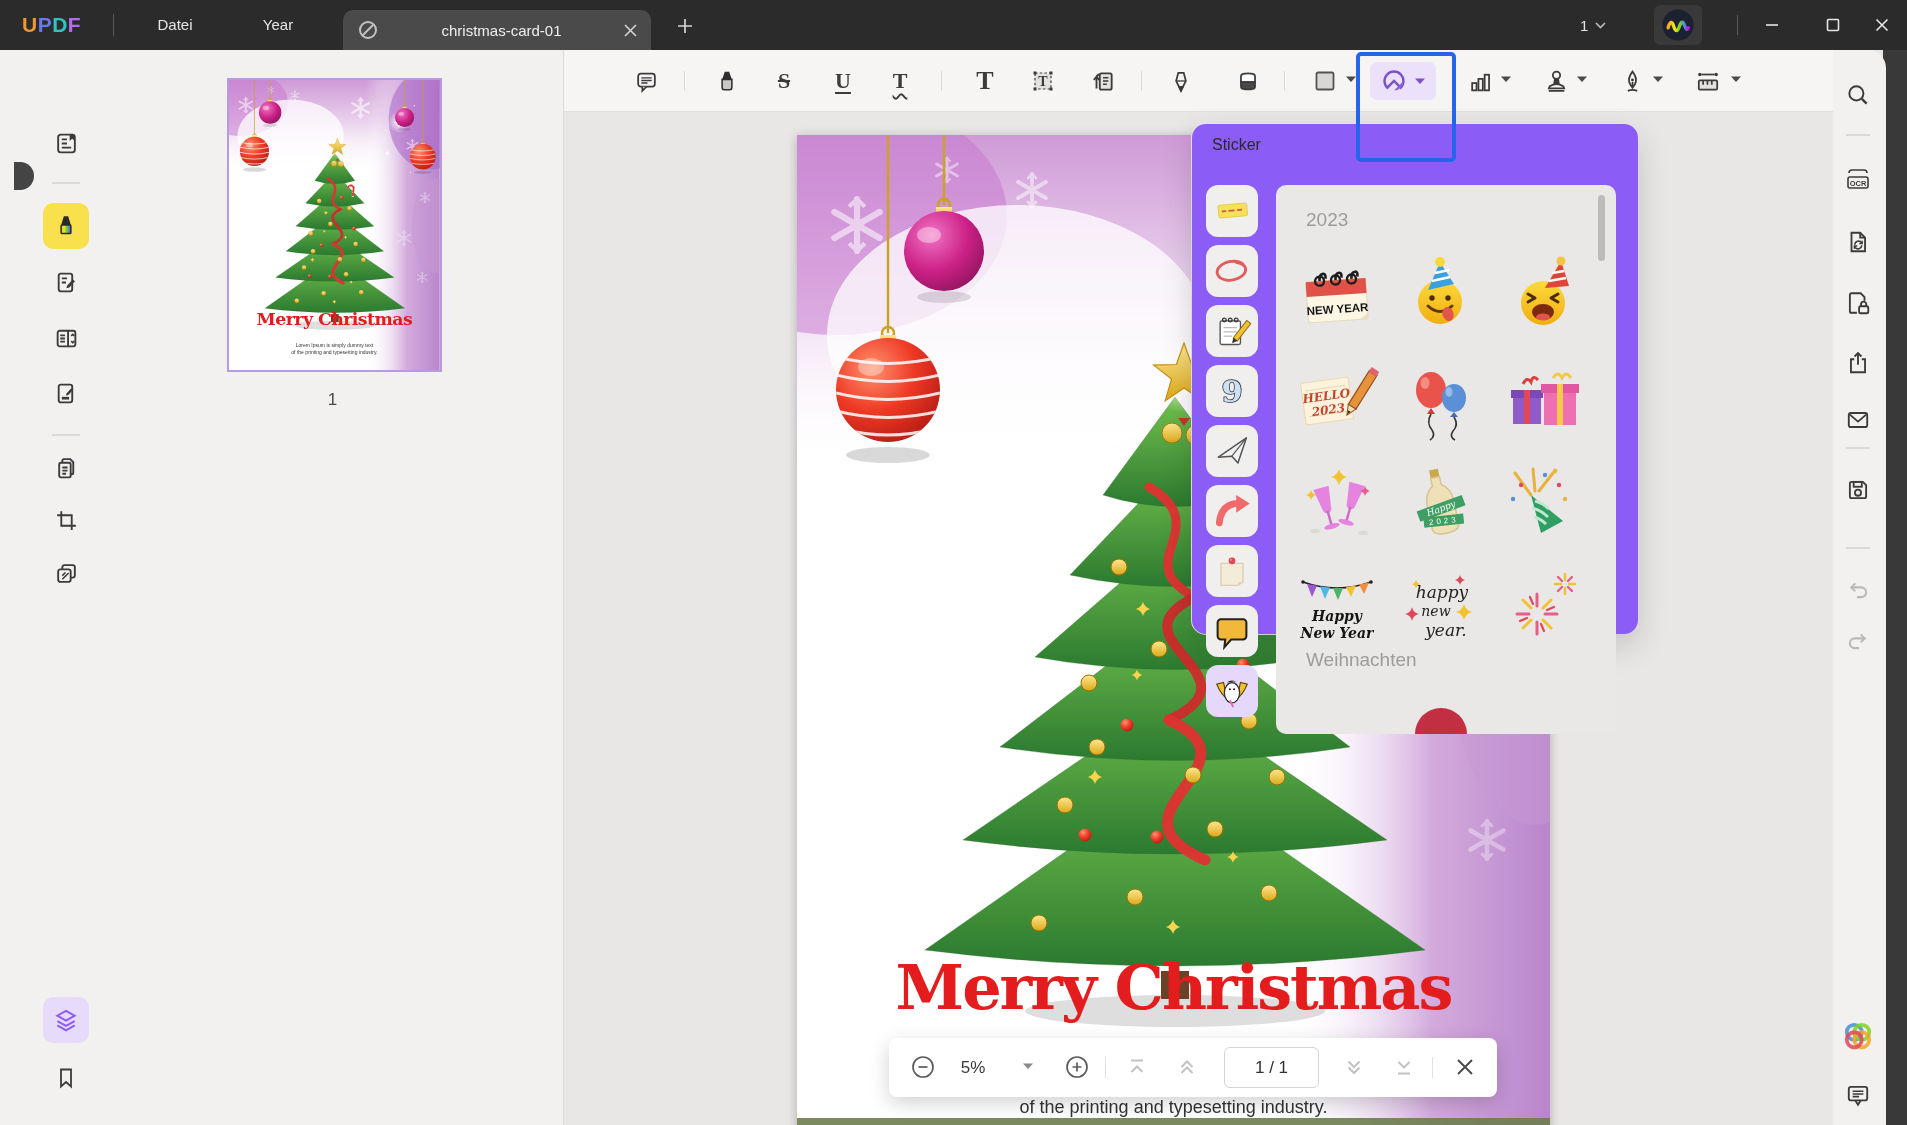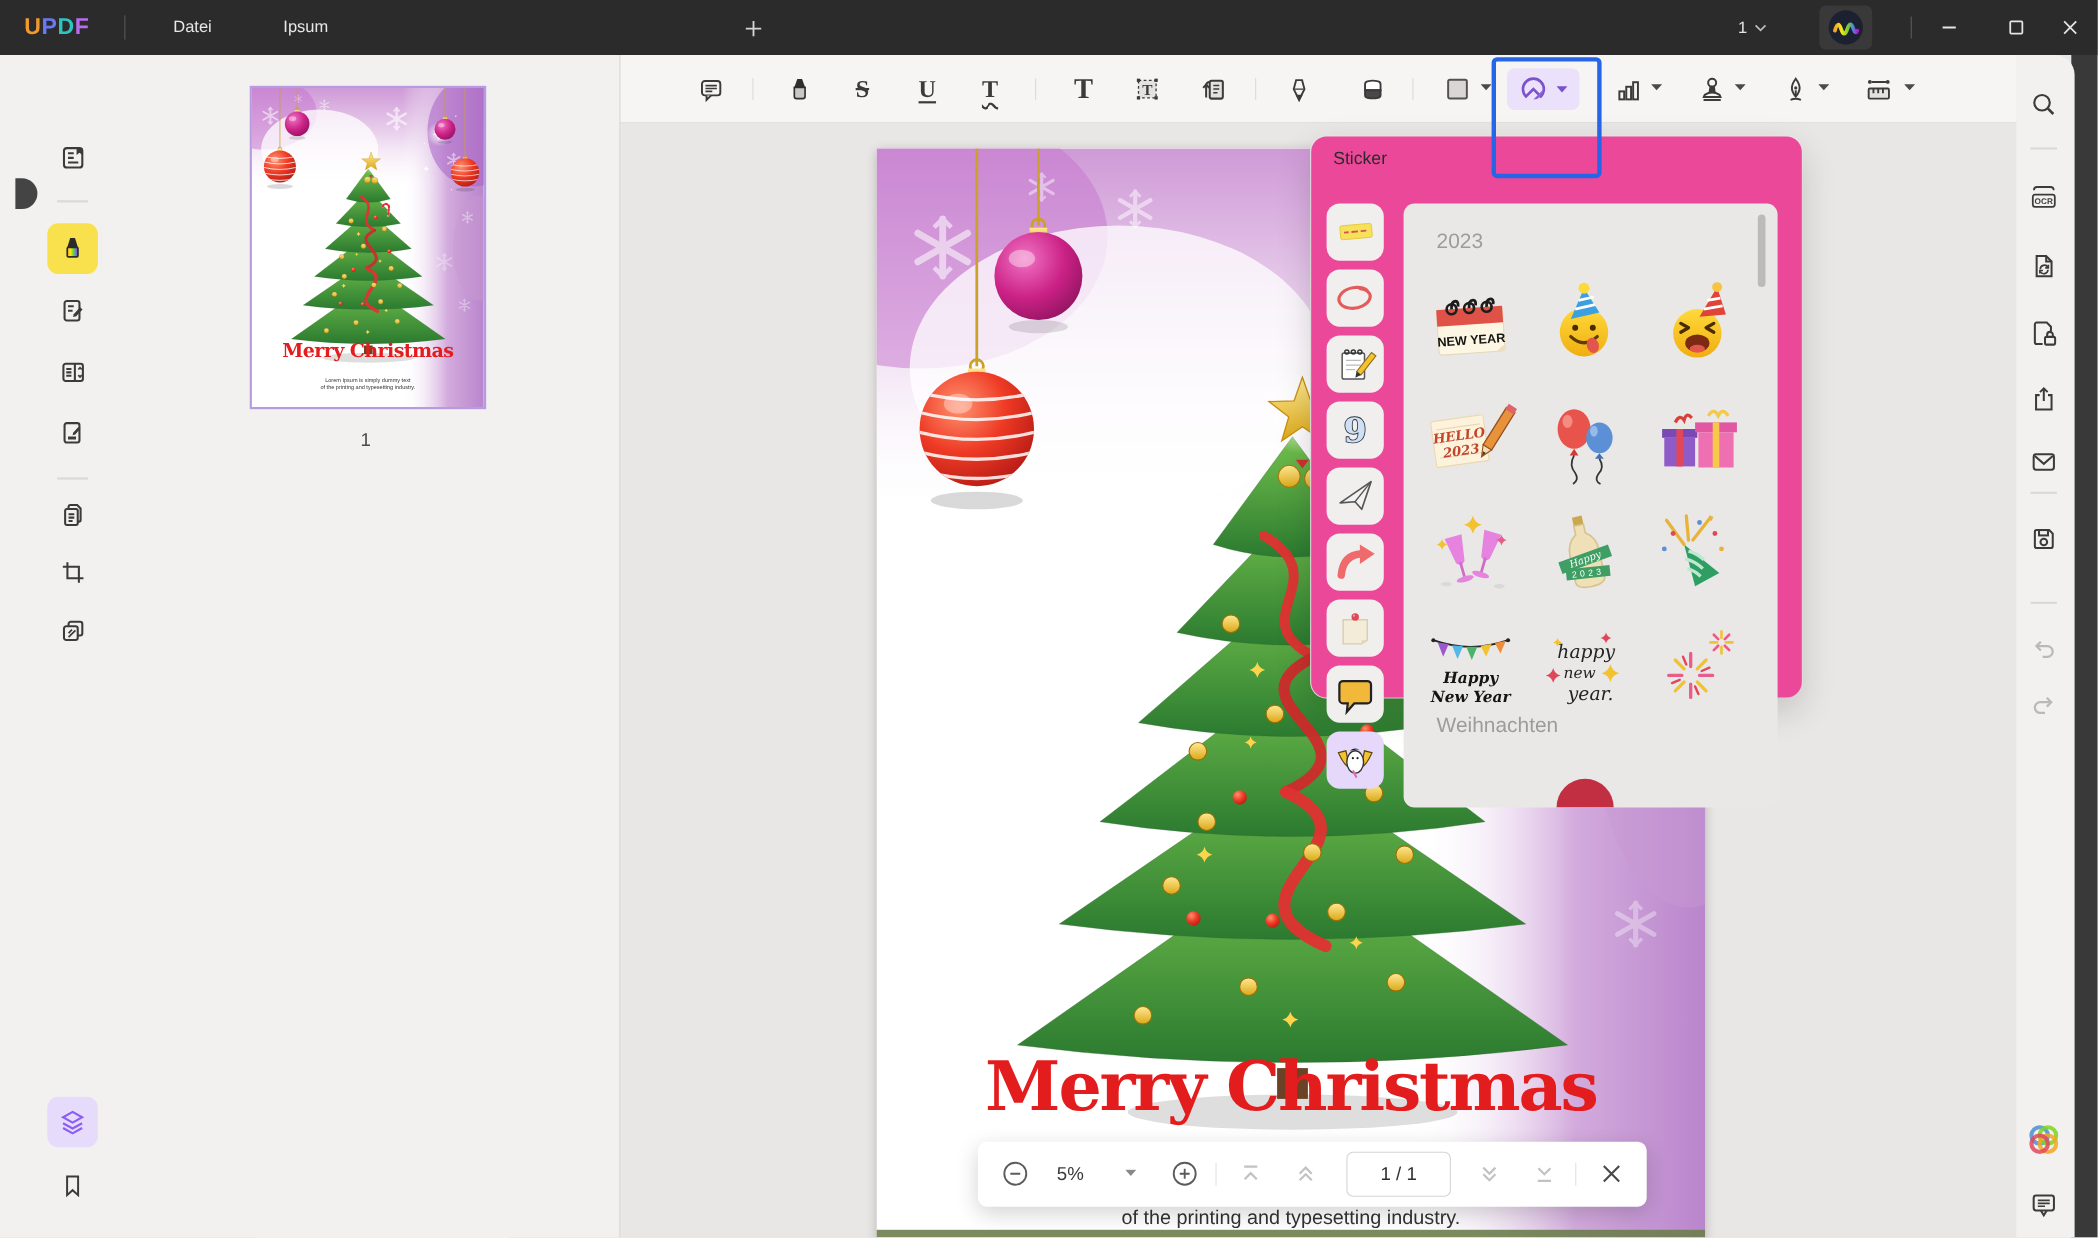--- a/index.html
+++ b/index.html
@@ -24,21 +24,21 @@
   .canvas{left:563px;top:112px;width:1320px;height:1013px;background:#e9e7e6;overflow:hidden;z-index:1}
   
   .tbtn{position:absolute;top:61px;width:40px;height:40px;border-radius:6px;display:flex;align-items:center;justify-content:center;z-index:13}
   .vd{position:absolute;top:71px;width:1px;height:20px;background:#dddbda;z-index:13}
   .lbtn{position:absolute;left:43px;width:46px;height:46px;border-radius:10px;display:flex;align-items:center;justify-content:center}
   .rbtn{position:absolute;left:1839px;width:38px;height:38px;border-radius:8px;display:flex;align-items:center;justify-content:center;z-index:13}
   .hd{position:absolute;left:52px;width:28px;height:2px;background:#dbd9d8}
   .rd{position:absolute;left:1846px;width:24px;height:2px;background:#dbd9d8;z-index:13}
   .serifT{font-family:"Liberation Serif",serif;font-weight:bold;color:#3c3a3a}
   
-  .sticker-panel{left:1192px;top:124px;width:446px;height:510px;background:#ec4899;border-radius:14px;box-shadow:0 12px 32px rgba(0,0,0,.16),0 0 0 1px #ecebea;z-index:35}
+  .sticker-panel{left:1192px;top:124px;width:446px;height:510px;background:#8b5cf6;border-radius:14px;box-shadow:0 12px 32px rgba(0,0,0,.16),0 0 0 1px #ecebea;z-index:35}
   .cat{position:absolute;left:14px;width:52px;height:52px;border-radius:12px;background:#f0efee;display:flex;align-items:center;justify-content:center}
   .grid{position:absolute;left:84px;top:61px;width:340px;height:549px;background:#e9e8e7;border-radius:10px;overflow:hidden}
   .cell{position:absolute;width:86px;height:86px;display:flex;align-items:center;justify-content:center}
   .sec-label{position:absolute;left:30px;font-size:19px;color:#9d9c9b}
   
   .zoombar{left:889px;top:1038px;width:608px;height:59px;background:#fff;border-radius:8px;box-shadow:0 6px 20px rgba(0,0,0,.18);z-index:30}
   .zbtn{position:absolute;top:9px;width:40px;height:40px;display:flex;align-items:center;justify-content:center}
   .zvd{position:absolute;top:19px;width:1px;height:21px;background:#e4e2e1}
   
   .card{position:absolute;width:753px;height:1054px;background:#fff}
@@ -228,21 +228,35 @@
 
 <div class="ab titlebar">
   <div class="ab logo">
     <span style="color:#f2992e">U</span>
     <span style="color:#6a79f2">P</span>
     <span style="color:#2ec5c0">D</span>
     <span style="color:#b76bf0">F</span>
   </div>
   <div class="ab" style="left:113px;top:14px;width:1px;height:22px;background:#585857"></div>
   <div class="ab menu-item" style="left:145px;width:60px">Datei</div>
-  <div class="ab menu-item" style="left:248px;width:60px">Ipsum</div>
+  <div class="ab menu-item" style="left:248px;width:60px">Year</div>
+  <div class="ab doc-tab">
+    <span class="flex" style="margin-left:14px">
+      <svg width="22" height="22" viewBox="0 0 22 22">
+          <circle cx="11" cy="11" r="8" stroke="#c3c2c2" stroke-width="2" fill="none"></circle>
+          <path d="M5.5,16.5 L16.5,5.5" stroke="#c3c2c2" stroke-width="2"></path>
+        </svg>
+    </span>
+    <span class="tab-title">christmas-card-01</span>
+    <span class="flex" style="margin-right:14px">
+      <svg width="13" height="13" viewBox="0 0 13 13">
+          <path d="M1,1 L12,12 M12,1 L1,12" stroke="#d4d3d3" stroke-width="1.6"></path>
+        </svg>
+    </span>
+  </div>
   <div class="ab flex" style="left:672px;top:13px;width:26px;height:26px">
     <svg width="16" height="16" viewBox="0 0 16 16">
         <path d="M8,1 V15 M1,8 H15" stroke="#d5d4d4" stroke-width="1.7"></path>
       </svg>
   </div>
   <div class="ab flex" style="left:1580px;top:0;height:50px;gap:7px">
     <span style="color:#e5e4e4;font-size:15px">1</span>
     <svg width="11" height="7" viewBox="0 0 11 7">
         <path d="M1,1 L5.5,5.5 L10,1" stroke="#bdbcbc" stroke-width="1.6" fill="none"></path>
       </svg>

